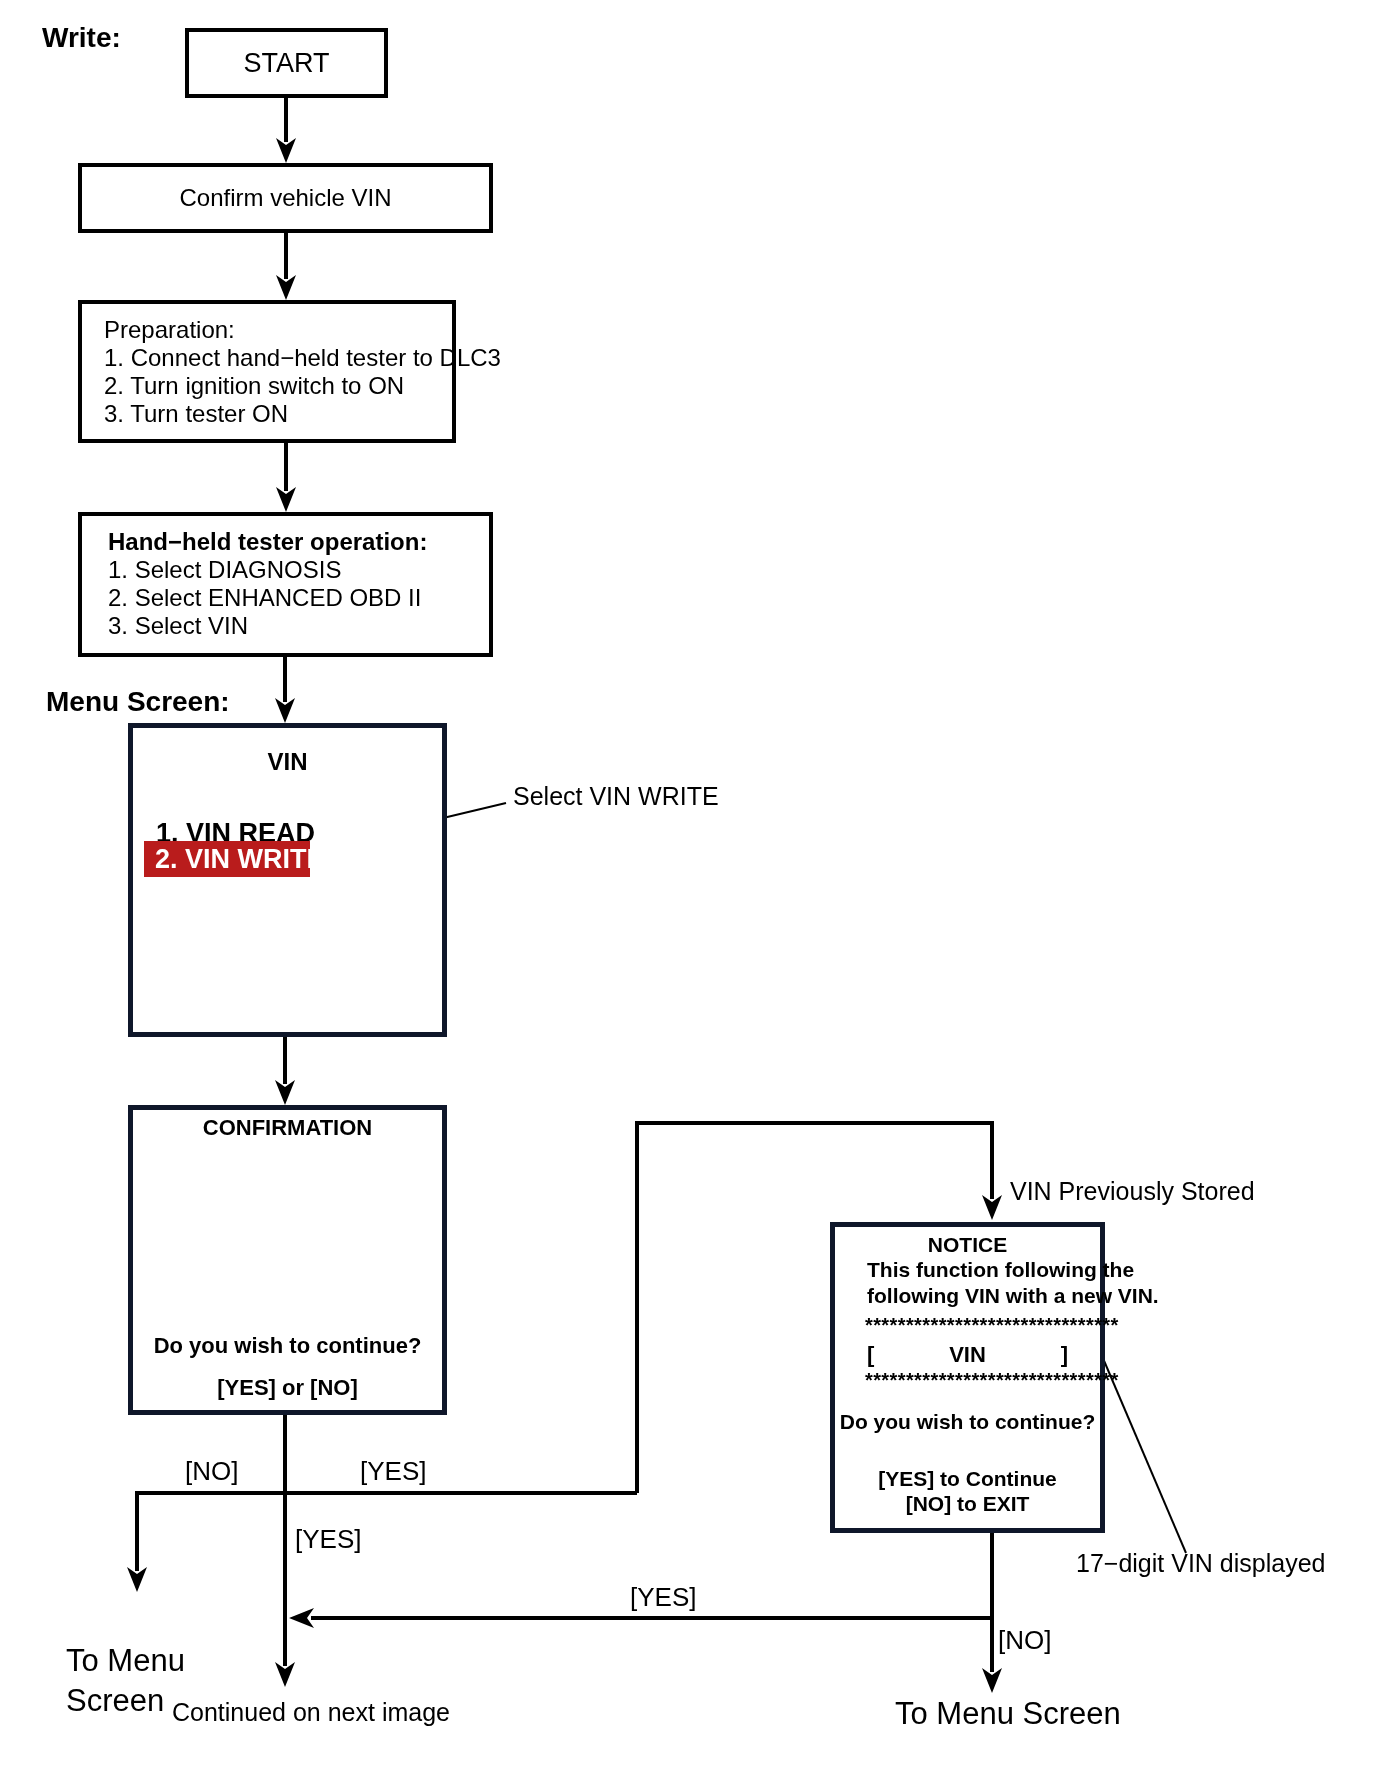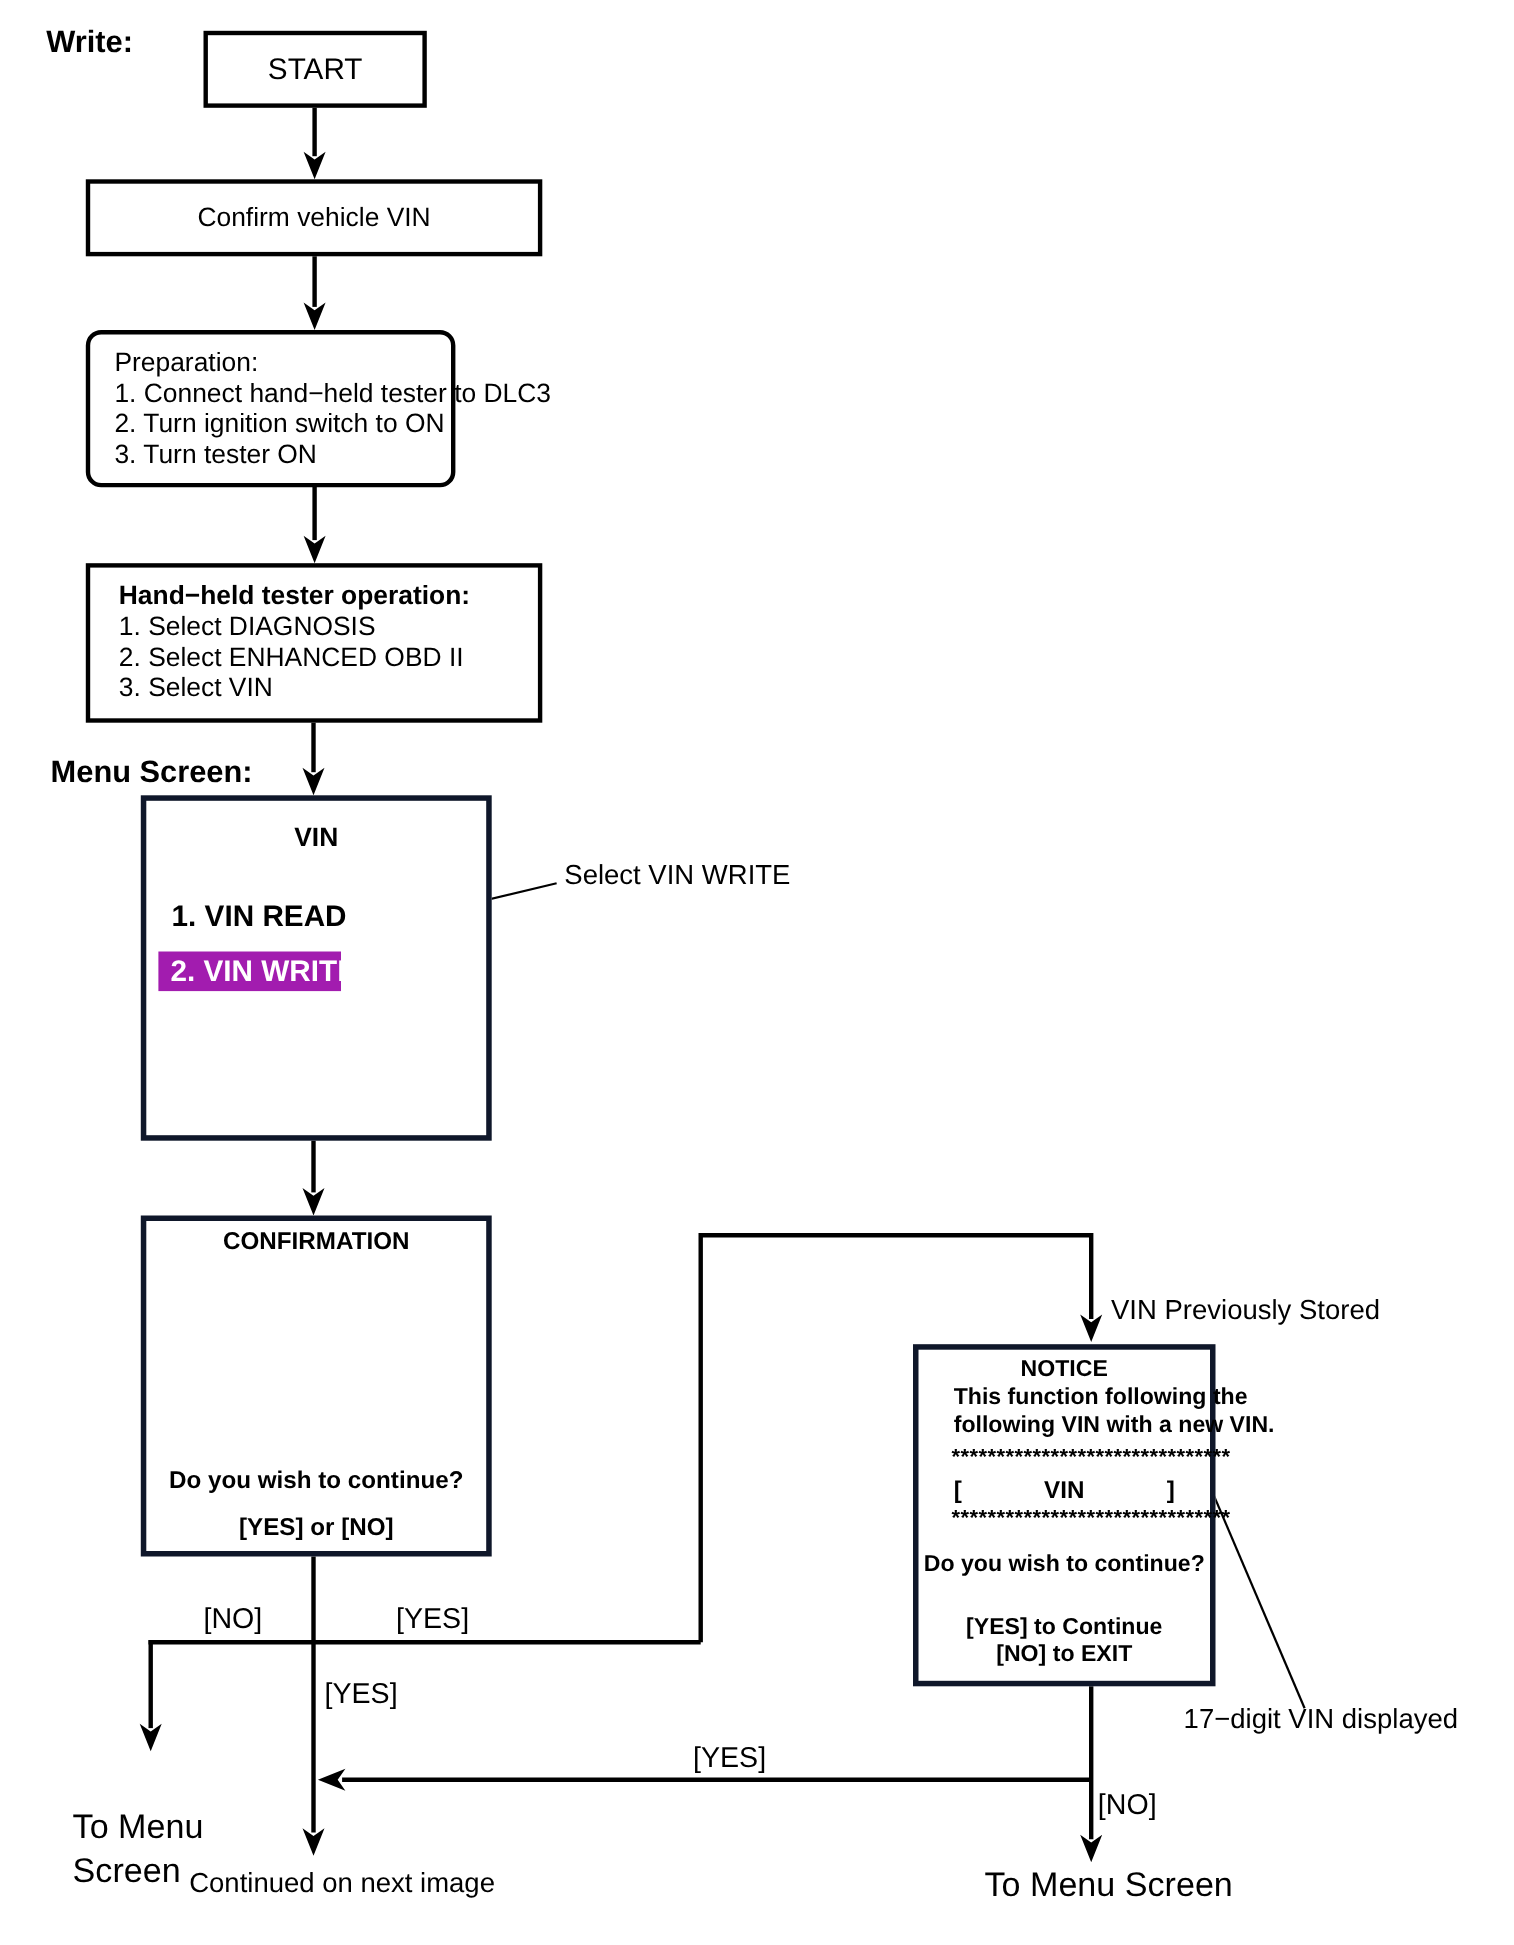--- a/index.html
+++ b/index.html
@@ -10,21 +10,21 @@
   .screen{position:absolute;border:5px solid #0f172a;background:#fff;box-sizing:border-box;padding-left:39px;}
   .center-flex{display:flex;align-items:center;justify-content:center;}
   .bold{font-weight:bold;}
   .lbl{position:absolute;line-height:1;white-space:nowrap;}
   .t22{font-size:22px;} .t24{font-size:24px;} .t25{font-size:25px;} .t26{font-size:26px;}
   .t27{font-size:27px;} .t28{font-size:28px;} .t31{font-size:31px;} .t21{font-size:21px;}
   .proc-line{line-height:28px;white-space:nowrap;}
   .ctr{text-align:center;}
   .stars{font-size:20px;font-weight:bold;letter-spacing:0.4px;line-height:1;white-space:nowrap;}
   svg{position:absolute;left:0;top:0;}
-  .invert{position:absolute;background:#a21caf;color:#fff;margin-top:24px;}
+  .invert{position:absolute;background:#b91c1c;color:#fff;}
 </style>
 </head>
 <body>
 
 <div class="canvas">
 
   <svg width="1376" height="1768" viewBox="0 0 1376 1768">
     <g stroke="#000" stroke-width="4" fill="none">
       <path d="M286 96 V142"></path>
       <path d="M286 231 V279"></path>
@@ -60,21 +60,21 @@
   <div class="lbl bold t28" style="left:46px;top:688px;">Menu Screen:</div>
 
   <div class="box center-flex" style="left:78px;top:163px;width:415px;height:70px;">
     <span class="t24">Confirm vehicle VIN</span>
   </div>
 
   <div class="box center-flex" style="left:185px;top:28px;width:203px;height:70px;">
     <span class="t27">START</span>
   </div>
 
-  <div class="box" style="left:78px;top:300px;width:336px;height:143px;padding:12px 0 0 22px;border-radius:14px;">
+  <div class="box" style="left:78px;top:300px;width:378px;height:143px;padding:12px 0 0 22px;">
     <div class="proc-line t24">Preparation:</div>
     <div class="proc-line t24">1. Connect hand−held tester to DLC3</div>
     <div class="proc-line t24">2. Turn ignition switch to ON</div>
     <div class="proc-line t24">3. Turn tester ON</div>
   </div>
 
   <div class="box" style="left:78px;top:512px;width:415px;height:145px;padding:12px 0 0 26px;">
     <div class="proc-line t24 bold">Hand−held tester operation:</div>
     <div class="proc-line t24">1. Select DIAGNOSIS</div>
     <div class="proc-line t24">2. Select ENHANCED OBD II</div>

